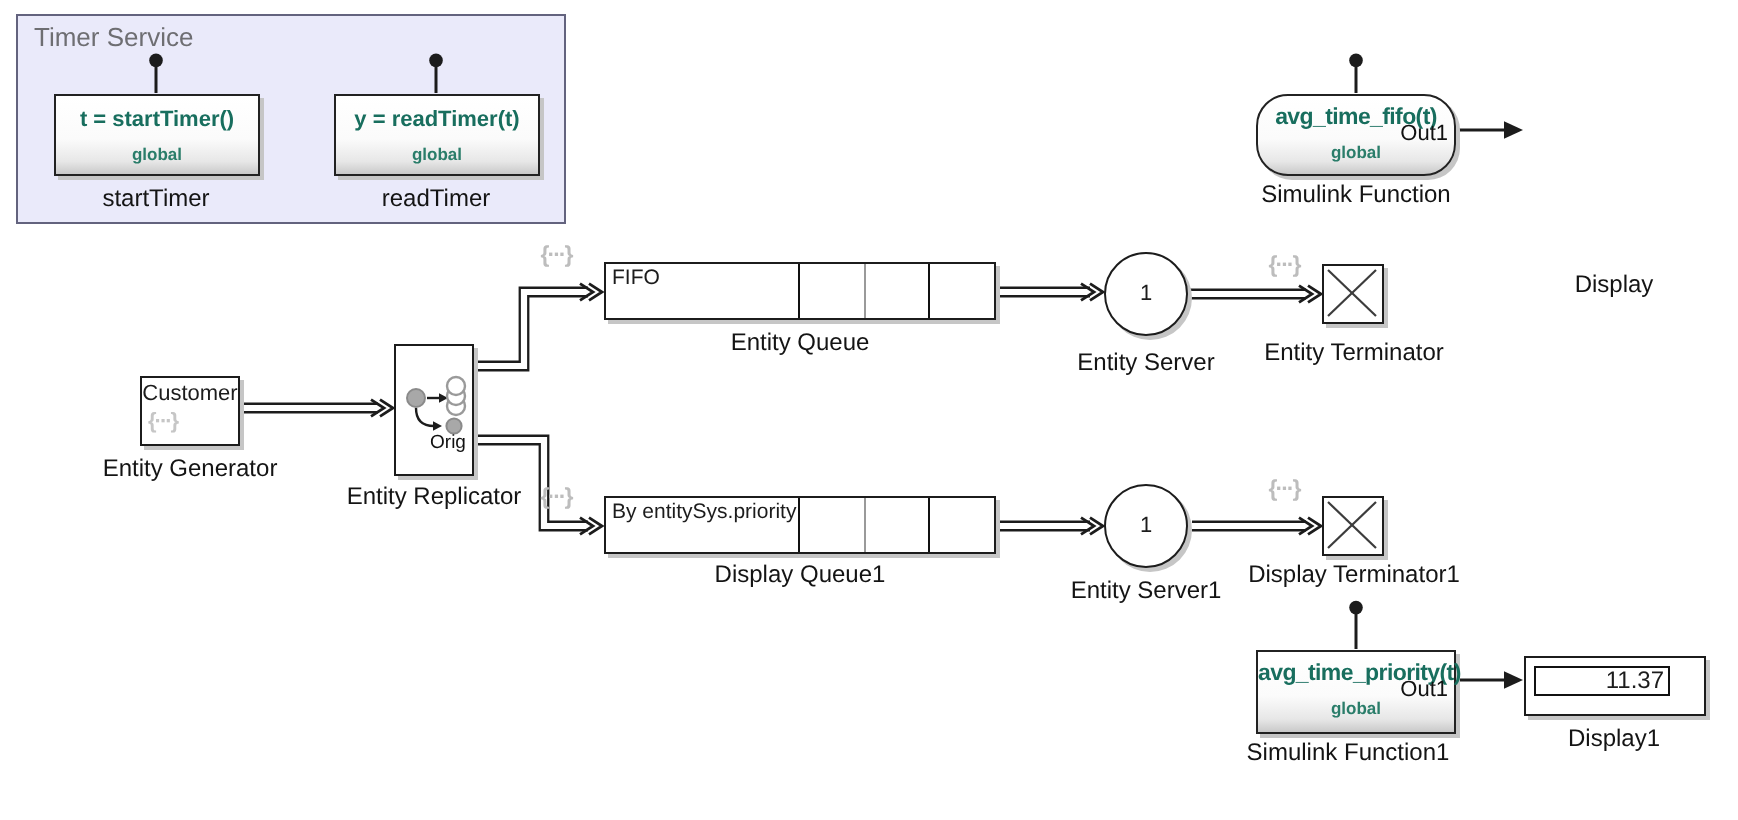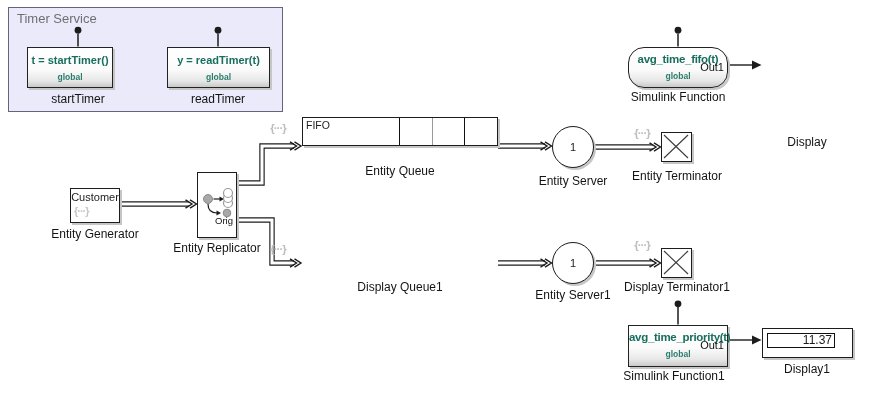--- a/index.html
+++ b/index.html
@@ -119,21 +119,21 @@
     <g>
       <path class="sig" d="M728 65 H752.5"></path>
         <polygon fill="#1c1c1c" points="752,60.6 761.5,65 752,69.4"></polygon>
     </g>
     <g>
       <path class="sig" d="M728 340 H752.5"></path>
         <polygon fill="#1c1c1c" points="752,335.6 761.5,340 752,344.4"></polygon>
     </g>
   </svg>
 
-  <div class="blk fnb" style="left:27px; top:47px; width:86px; height:41px;">
+  <div class="blk fnb" style="left:27px; top:47px; width:103px; height:41px;">
     <div class="tm-name">t = startTimer()</div>
     <div class="fn-global" style="top:24px;">global</div>
   </div>
   <div class="blk fnb" style="left:167px; top:47px; width:103px; height:41px;">
     <div class="tm-name">y = readTimer(t)</div>
     <div class="fn-global" style="top:24px;">global</div>
   </div>
   <div class="lbl" style="left:78px; top:92px;">startTimer</div>
   <div class="lbl" style="left:218px; top:92px;">readTimer</div>
 
@@ -152,41 +152,47 @@
       <circle cx="30" cy="25" r="4.5" fill="#fff" stroke="#9a9a9a" stroke-width="1.2"></circle>
       <circle cx="30" cy="20" r="4.5" fill="#fff" stroke="#9a9a9a" stroke-width="1.2"></circle>
       <path d="M10 31 Q10 40 19 40" fill="none" stroke="#1c1c1c" stroke-width="1.2"></path>
       <polygon points="18.5,37.6 23,40 18.5,42.4" fill="#1c1c1c"></polygon>
       <circle cx="29" cy="40" r="3.8" fill="#a8a8a8" stroke="#8a8a8a" stroke-width="1"></circle>
       <text x="26" y="51" font-size="9.5" text-anchor="middle" fill="#111">Orig</text>
     </svg>
   </div>
   <div class="lbl" style="left:217px; top:241px;">Entity Replicator</div>
 
-  <div class="blk" style="left:302px; top:117px; width:196px; height:29px;">
+  <div class="blk" style="left:302px; top:131px; width:196px; height:29px;">
     <div class="q-text">FIFO</div>
     <div class="q-div" style="left:96px;"></div>
     <div class="q-div gray" style="left:129px;"></div>
     <div class="q-div" style="left:161px;"></div>
   </div>
   <div class="lbl" style="left:400px; top:164px;">Entity Queue</div>
 
   <div class="blk server" style="left:552px; top:126px; width:42px; height:42px;">
     <span>1</span>
   </div>
   <div class="lbl" style="left:573px; top:174px;">Entity Server</div>
 
   <div class="blk" style="left:661px; top:132px; width:31px; height:30px;">
     <svg width="28" height="27" viewBox="0 0 28 27">
       <line x1="2" y1="2" x2="26" y2="25" stroke="#3c3c3c" stroke-width="1.1"></line>
       <line x1="26" y1="2" x2="2" y2="25" stroke="#3c3c3c" stroke-width="1.1"></line>
     </svg>
   </div>
   <div class="lbl" style="left:677px; top:169px;">Entity Terminator</div>
 
+  <div class="blk" style="left:302px; top:248px; width:196px; height:29px;">
+    <div class="q-text">By entitySys.priority</div>
+    <div class="q-div" style="left:96px;"></div>
+    <div class="q-div gray" style="left:129px;"></div>
+    <div class="q-div" style="left:161px;"></div>
+  </div>
   <div class="lbl" style="left:400px; top:280px;">Display Queue1</div>
 
   <div class="blk server" style="left:552px; top:242px; width:42px; height:42px;">
     <span>1</span>
   </div>
   <div class="lbl" style="left:573px; top:288px;">Entity Server1</div>
 
   <div class="blk" style="left:661px; top:248px; width:31px; height:30px;">
     <svg width="28" height="27" viewBox="0 0 28 27">
       <line x1="2" y1="2" x2="26" y2="25" stroke="#3c3c3c" stroke-width="1.1"></line>

